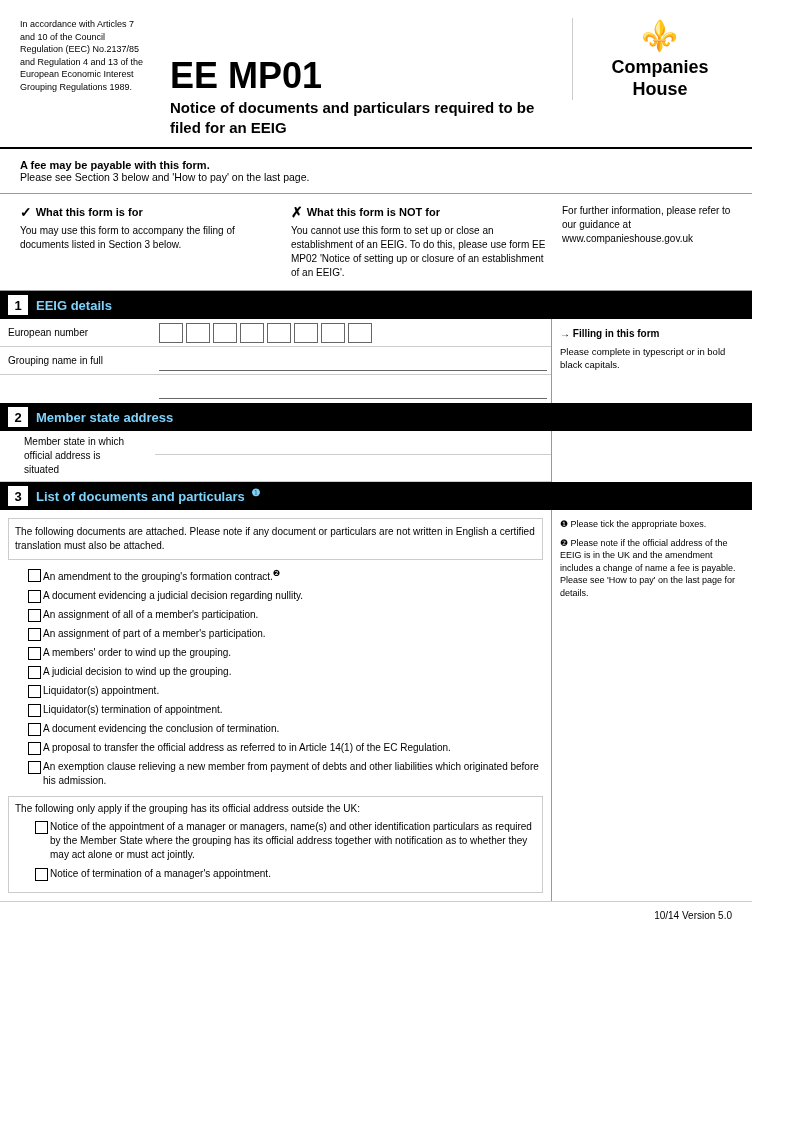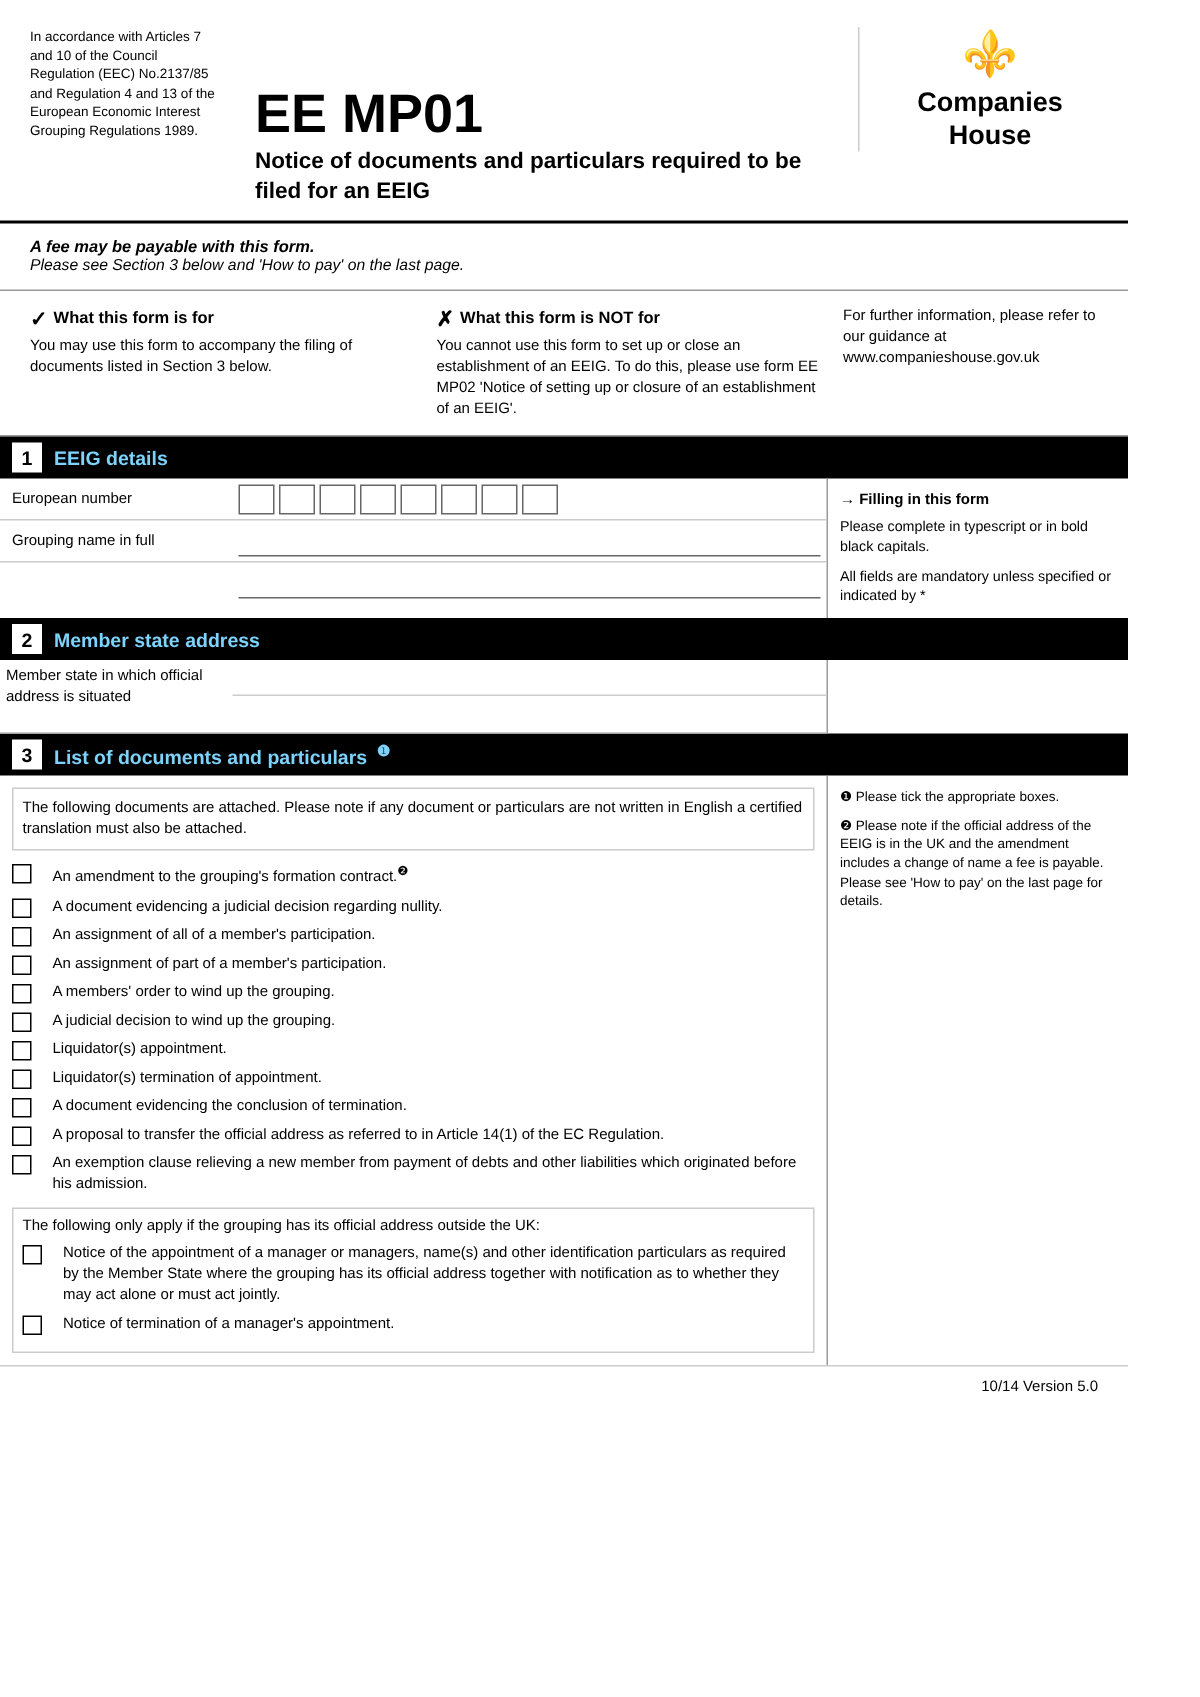--- a/index.html
+++ b/index.html
@@ -94,21 +94,20 @@
       border-bottom: 1px solid #999;
     }
 
     .fee-notice p:first-child {
       font-weight: bold;
       font-size: 11px;
     }
 
     .fee-notice p {
       font-size: 10.5px;
-      font-style: italic;
     }
 
     
     .info-section {
       display: flex;
       border-bottom: 1px solid #999;
       padding: 10px 20px;
       gap: 10px;
     }
 
@@ -241,21 +240,21 @@
     
     .member-field-row {
       display: flex;
       align-items: stretch;
       border-bottom: 1px solid #ccc;
     }
 
     .member-field-label {
       width: 155px;
       font-size: 10px;
-      padding: 4px 4px;
+      padding: 4px 24px;
       flex-shrink: 0;
       display: flex;
       align-items: flex-start;
       line-height: 1.4;
     }
 
     .member-field-inputs {
       flex: 1;
       display: flex;
       flex-direction: column;
@@ -296,21 +295,22 @@
       line-height: 1.4;
       margin-bottom: 8px;
       border: 1px solid #ccc;
       padding: 6px;
     }
 
     .checkbox-item {
       display: flex;
       align-items: flex-start;
       margin-bottom: 5px;
-      gap: 14px;
+      gap: 2px;
+      margin-left: 20px;
     }
 
     .checkbox {
       width: 13px;
       height: 13px;
       border: 1px solid #000;
       flex-shrink: 0;
       margin-top: 1px;
     }
 
@@ -420,21 +420,20 @@
         <div class="field-row" style="border-bottom:none;">
           <div class="field-label"></div>
           <div class="field-input-area">
             <input type="text" style="border-top: none; border-right: none; border-left: none; border-image: initial; border-bottom: 1px solid rgb(102, 102, 102); outline: none; width: 100%; height: 20px;">
           </div>
         </div>
       </div>
       <div class="section-sidebar">
         <div style="font-weight:bold; font-size:10px; margin-bottom:4px;">→ Filling in this form</div>
         <p style="margin-bottom:6px;">Please complete in typescript or in bold black capitals.</p>
-        <p>All fields are mandatory unless specified or indicated by *</p>
       </div>
     </div>
   </div>
 
   <div>
     <div class="section-header">
       <div class="section-num">2</div>
       <div class="section-title">Member state address</div>
     </div>
     <div class="section-content">

